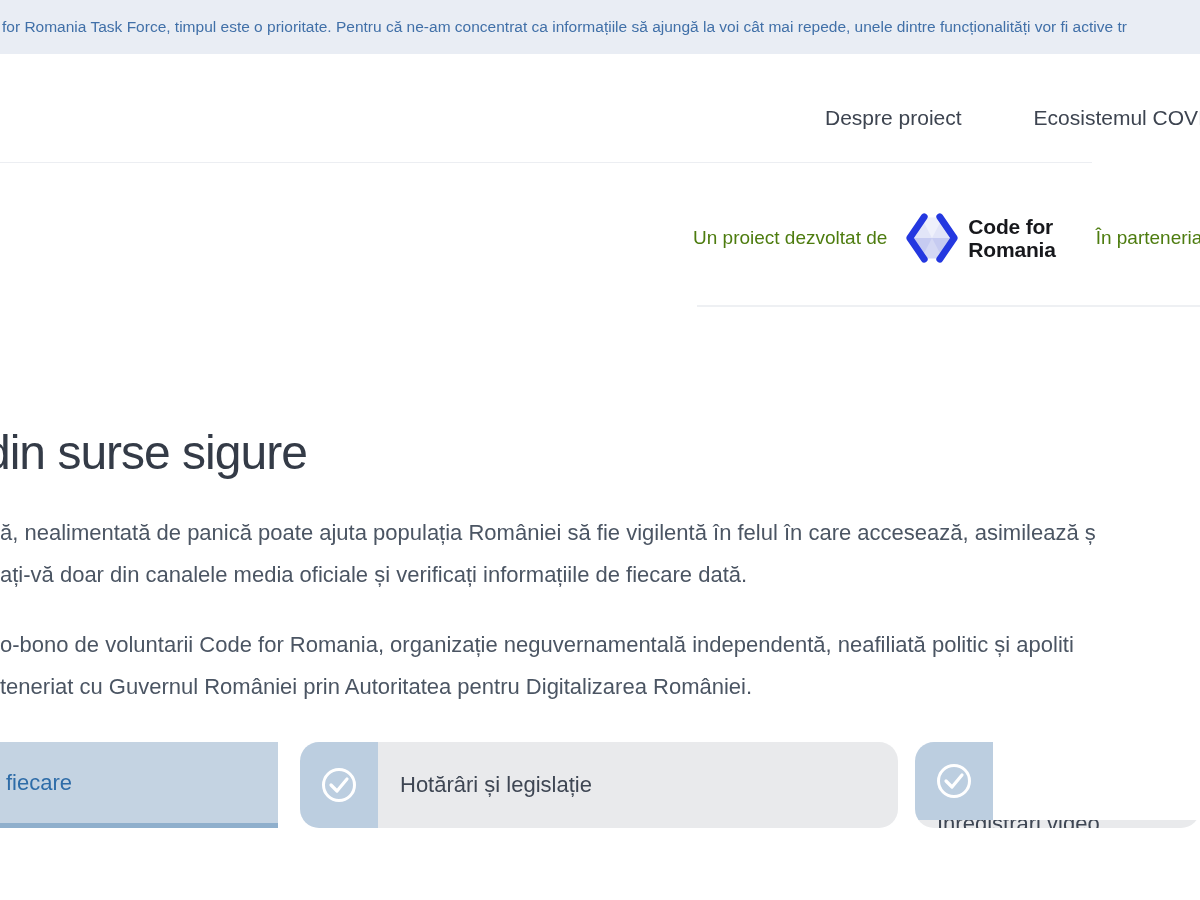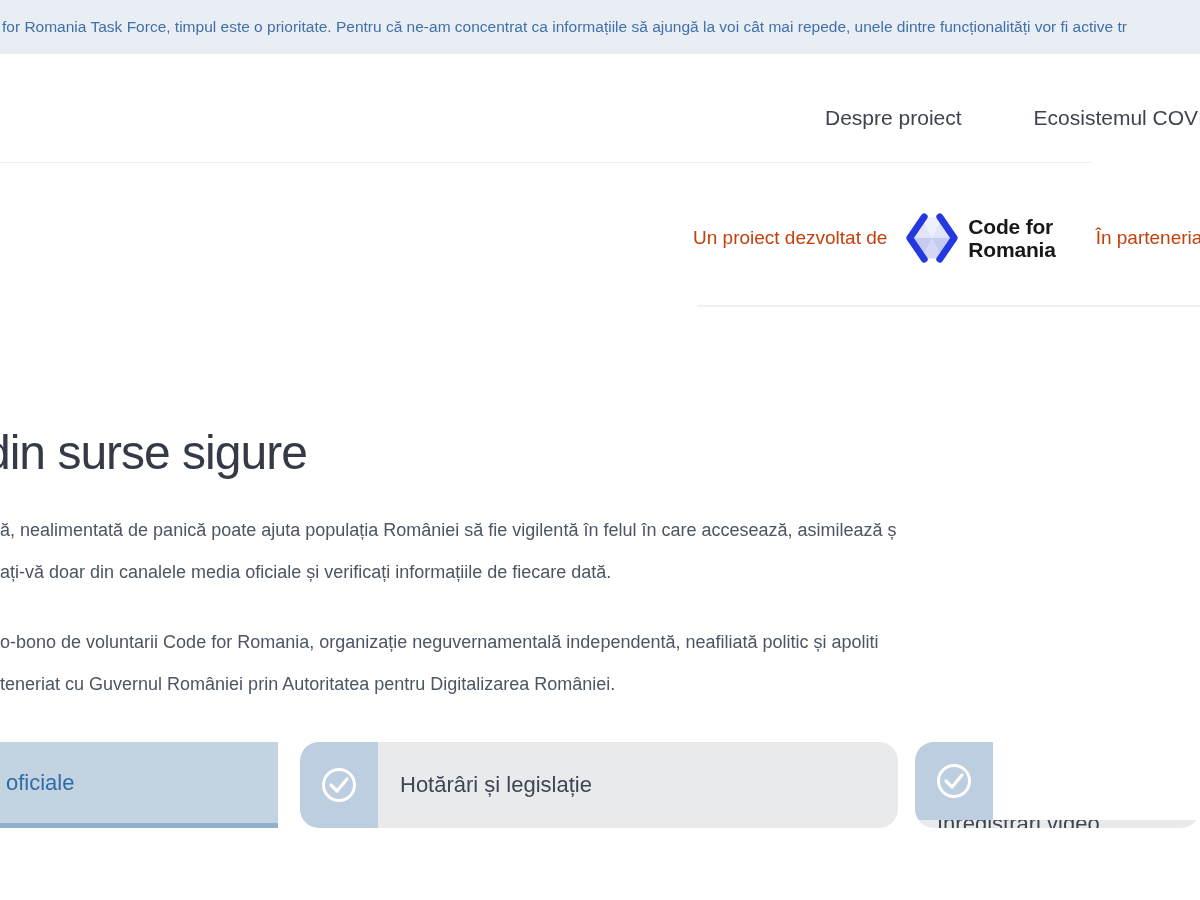--- a/index.html
+++ b/index.html
@@ -28,40 +28,40 @@
     position:absolute;left:825px;top:0;height:100%;
     display:flex;align-items:center;gap:72px;white-space:nowrap;padding-top:10px;
   }
   .nav .nav-link{font-size:21px;color:#3d4450;text-decoration:none;cursor:pointer;}
 
   
   .partner{
     position:absolute;left:693px;top:170px;height:136px;
     display:flex;align-items:center;white-space:nowrap;
   }
-  .partner .muted{font-size:19px;color:#c2410c;}
+  .partner .muted{font-size:19px;color:#4d7c0f;}
   .logo-link{display:flex;align-items:center;margin-left:16px;cursor:pointer;text-decoration:none;}
   .logo-mark{width:58px;height:54px;display:block;}
   .logo-text{
     margin-left:7px;font-weight:bold;font-size:21px;line-height:23px;
     color:#17181c;letter-spacing:-0.2px;
   }
   .partner .partnership{margin-left:40px;}
   .partner-divider{
     position:absolute;left:697px;top:305px;width:503px;height:2px;background:#eef0f3;
   }
 
   
   .hero-title{
     position:absolute;left:-16px;top:425px;margin:0;
     font-size:48px;font-weight:500;color:#343b47;letter-spacing:-1px;white-space:nowrap;
   }
   .intro-line{
     position:absolute;left:0;white-space:nowrap;
-    font-size:18px;color:#4b5563;
+    font-size:22px;color:#4b5563;
   }
   #p1l1{top:520px;}
   #p1l2{top:562px;}
   #p2l1{top:632px;}
   #p2l2{top:674px;}
 
   
   .tab{position:absolute;top:742px;height:86px;box-sizing:border-box;cursor:pointer;}
   .tab-active{
     left:0;width:278px;background:#c4d3e2;
@@ -119,21 +119,21 @@
   </div>
   <div class="partner-divider"></div>
 
   <h1 class="hero-title">din surse sigure</h1>
   <div class="intro-line" id="p1l1">ă, nealimentată de panică poate ajuta populația României să fie vigilentă în felul în care accesează, asimilează ș</div>
   <div class="intro-line" id="p2l1">o-bono de voluntarii Code for Romania, organizație neguvernamentală independentă, neafiliată politic și apoliti</div>
   <div class="intro-line" id="p1l2">ați-vă doar din canalele media oficiale și verificați informațiile de fiecare dată.</div>
   <div class="intro-line" id="p2l2">teneriat cu Guvernul României prin Autoritatea pentru Digitalizarea României.</div>
 
   <div class="tab tab-active" id="tab1">
-    <span class="tab-text">oficiale</span>
+    <span class="tab-text">fiecare</span>
   </div>
 
   <div class="tab tab-split" id="tab2">
     <div class="tab-iconbox">
       <svg class="check-icon" viewBox="0 0 42 42" xmlns="http://www.w3.org/2000/svg">
         <circle cx="21" cy="21" r="15.5" fill="none" stroke="#ffffff" stroke-width="3"></circle>
         <polyline points="13,21 19,27 29,15" fill="none" stroke="#ffffff" stroke-width="3.2" stroke-linecap="round" stroke-linejoin="round"></polyline>
       </svg>
     </div>
     <div class="tab-labelbox">

